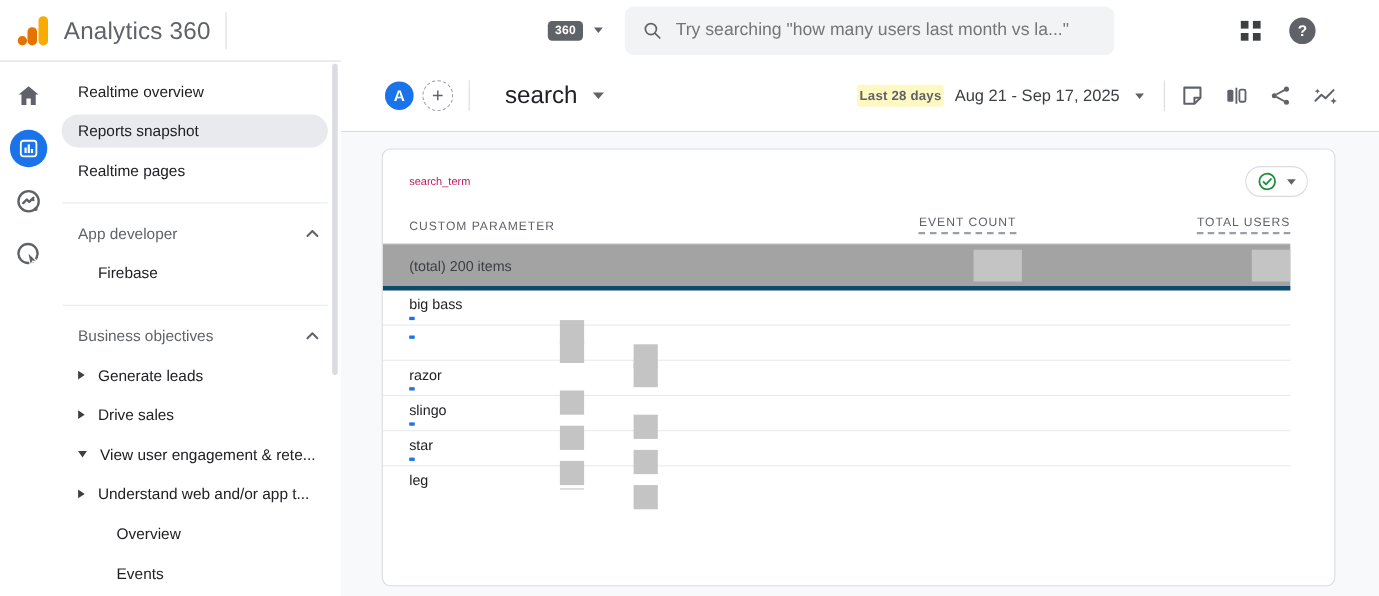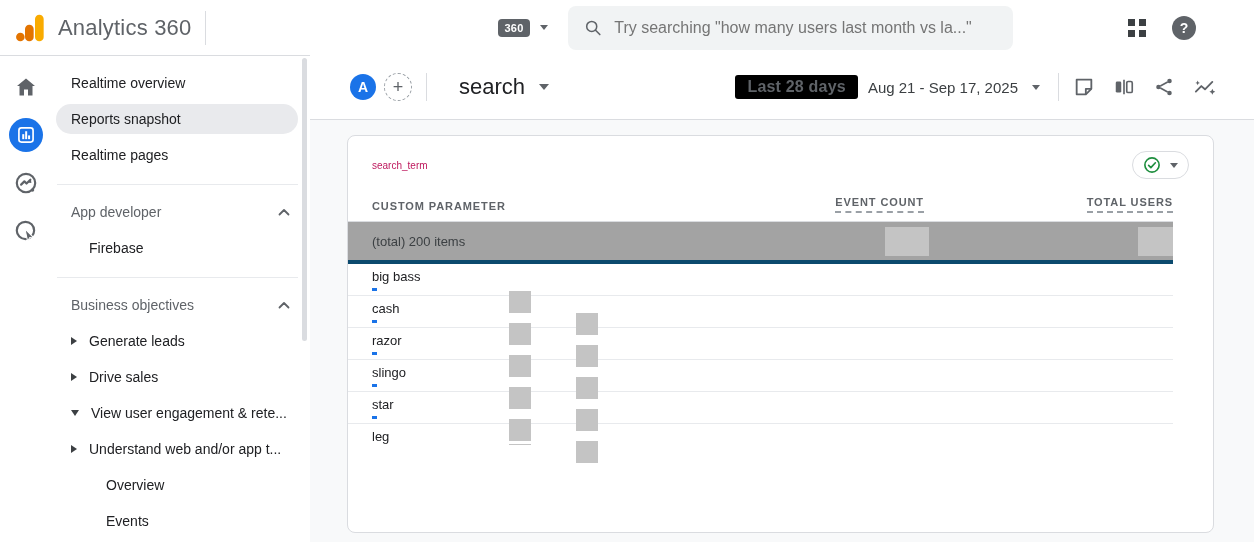--- a/index.html
+++ b/index.html
@@ -44,41 +44,41 @@
 
   
   .main { flex:1; display:flex; flex-direction:column; min-width:0; }
   .report-header { height:65px; background:#fff; border-bottom:1px solid #dadce0; display:flex; align-items:center; padding:0 37px 0 40px; }
   .avatar { width:26px; height:26px; border-radius:50%; background:#1a73e8; color:#fff; font-size:14px; font-weight:bold; display:flex; align-items:center; justify-content:center; }
   .add-btn { width:28px; height:28px; border-radius:50%; border:1px dashed #9aa0a6; color:#5f6368; font-size:18px; display:flex; align-items:center; justify-content:center; margin-left:8px; font-weight:300; }
   .rh-divider { width:1px; height:28px; background:#dadce0; margin-left:14px; }
   .report-title { font-size:22px; color:#202124; margin-left:32px; }
   .report-title-caret { margin-left:14px; }
   .rh-right { margin-left:auto; display:flex; align-items:center; }
-  .date-badge { background:#000000; color:#5f6368; font-size:16px; font-weight:bold; padding:3px 12px; border-radius:3px; letter-spacing:.2px; }
+  .date-badge { background:#fef9c3; color:#5f6368; font-size:12px; font-weight:bold; padding:3px 2px; border-radius:3px; letter-spacing:.2px; }
   .date-range { font-size:15px; color:#3c4043; margin-left:10px; }
   .date-caret { margin-left:14px; }
   .rh-icon-divider { width:1px; height:28px; background:#dadce0; margin:0 14px 0 18px; }
   .rh-icons { display:flex; align-items:center; gap:18px; }
   .rh-icons svg { display:block; }
 
   
   .content { flex:1; background:#f8f9fa; padding:15px 40px 0 37px; }
   .card { height:398px; background:#fff; border:1px solid #dadce0; border-radius:8px; overflow:hidden; }
   .card-top { display:flex; align-items:center; justify-content:space-between; padding:15px 24px 9px 24px; }
   .card-title { font-size:10px; color:#be185d; }
   .check-pill { height:28px; border:1px solid #dadce0; border-radius:16px; background:#fff; display:flex; align-items:center; gap:9px; padding:0 10px; }
 
   .table-wrap { margin-right:40px; }
   .t-row { display:flex; align-items:center; }
   .col-param { flex:1; padding-left:24px; min-width:0; }
   .col-event { width:180px; display:flex; justify-content:flex-end; }
   .col-users { width:249px; display:flex; justify-content:flex-end; }
   .t-head { height:34px; border-bottom:1px solid #dadce0; }
-  .t-head .hd { font-size:11px; font-weight:bold; color:#5f6368; letter-spacing:.9px; }
+  .t-head .hd { font-size:11px; font-weight:normal; color:#5f6368; letter-spacing:.9px; }
   .hd.sortable { border-bottom:2px dashed #9aa0a6; padding-bottom:3px; }
   .t-total { height:42px; background:#a3a3a3; border-bottom:4px solid #0c4a6e; font-size:13px; color:#3c4043; }
   .t-data { height:32px; border-bottom:1px solid #e8eaed; align-items:stretch;flex-direction:column; }
   .t-data .col-param { display:flex; flex-direction:column; justify-content:flex-start; padding-top:5px; }
   .t-data .col-event, .t-data .col-users { align-items:center; }
   .term { font-size:13px; color:#202124; line-height:15px; }
   .blue-dash { width:5px; height:3px; background:#1a73e8; margin-top:4px; }
   .block { background:#c4c4c4; }
   .block.big { width:44px; height:29px; margin-right:-5px; }
   .block.big2 { width:35px; height:29px; }
@@ -298,21 +298,20 @@
             <div class="col-event">
                 <span class="block sm"></span>
               </div>
             <div class="col-users">
                 <span class="block sm2"></span>
               </div>
           </div>
 
           <div class="t-row t-data">
             <div class="col-param">
-              <span class="term">cash</span>
               <span class="blue-dash"></span>
             </div>
             <div class="col-event">
                 <span class="block sm"></span>
               </div>
             <div class="col-users">
                 <span class="block sm2"></span>
               </div>
           </div>
 

